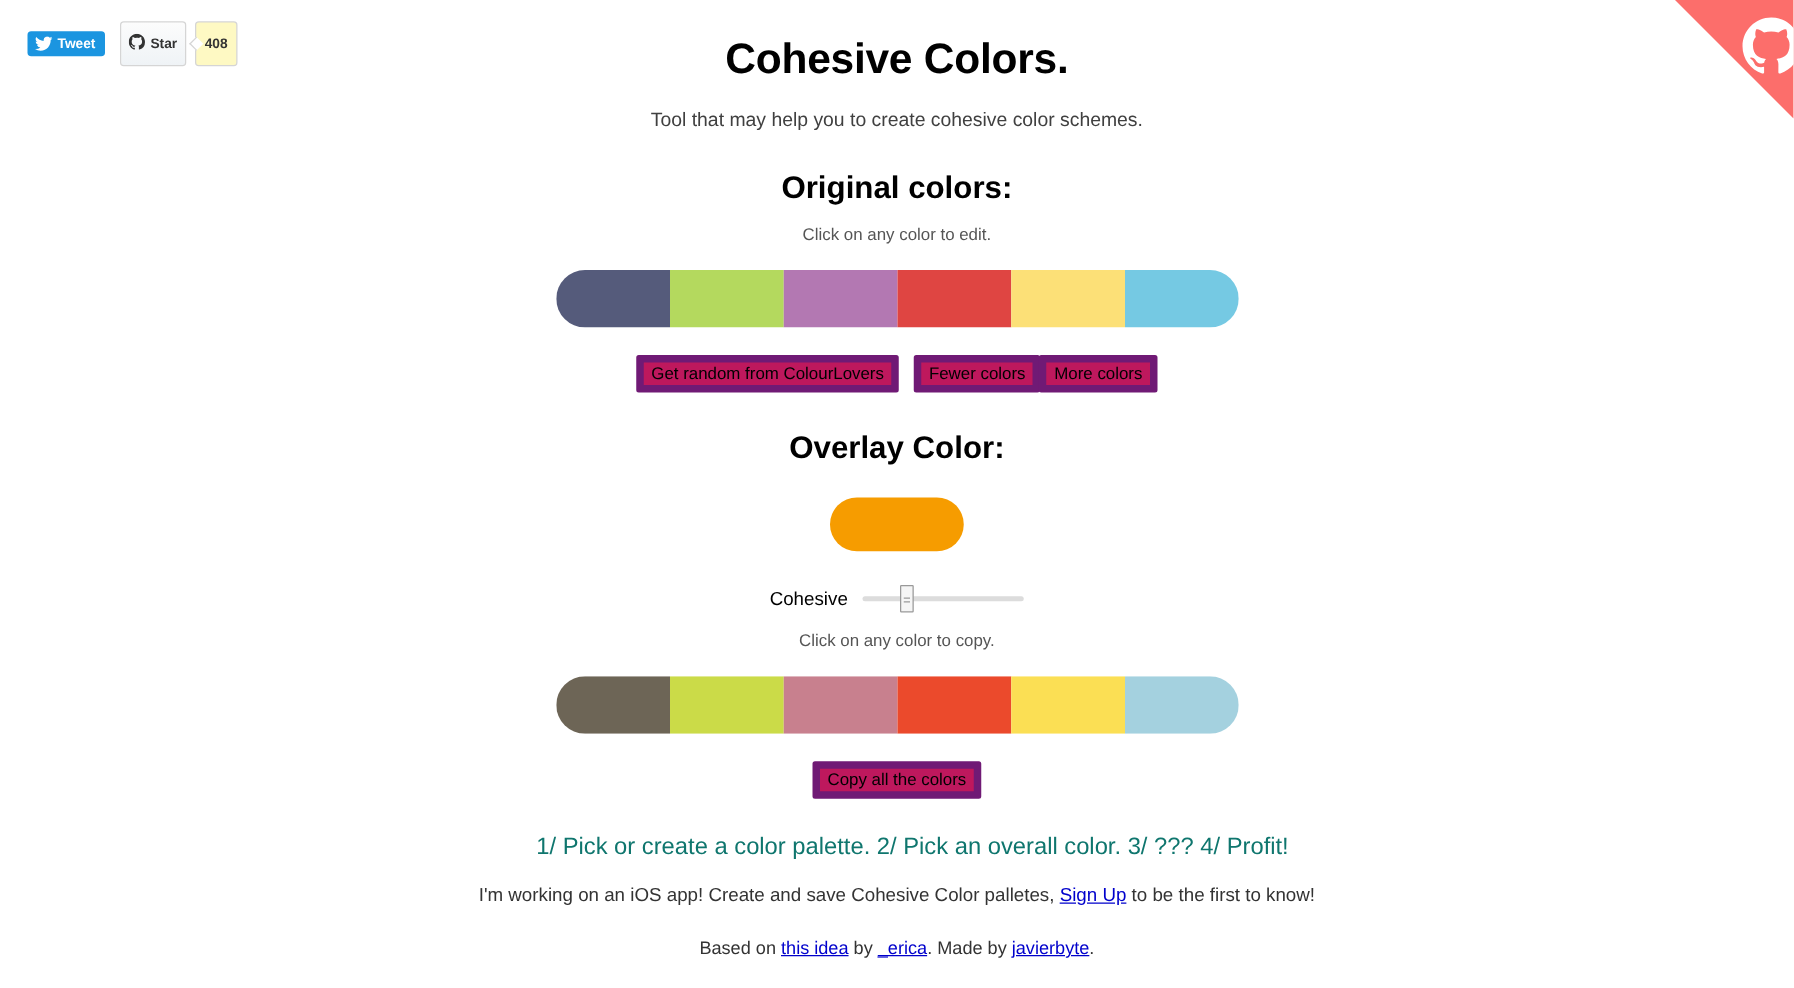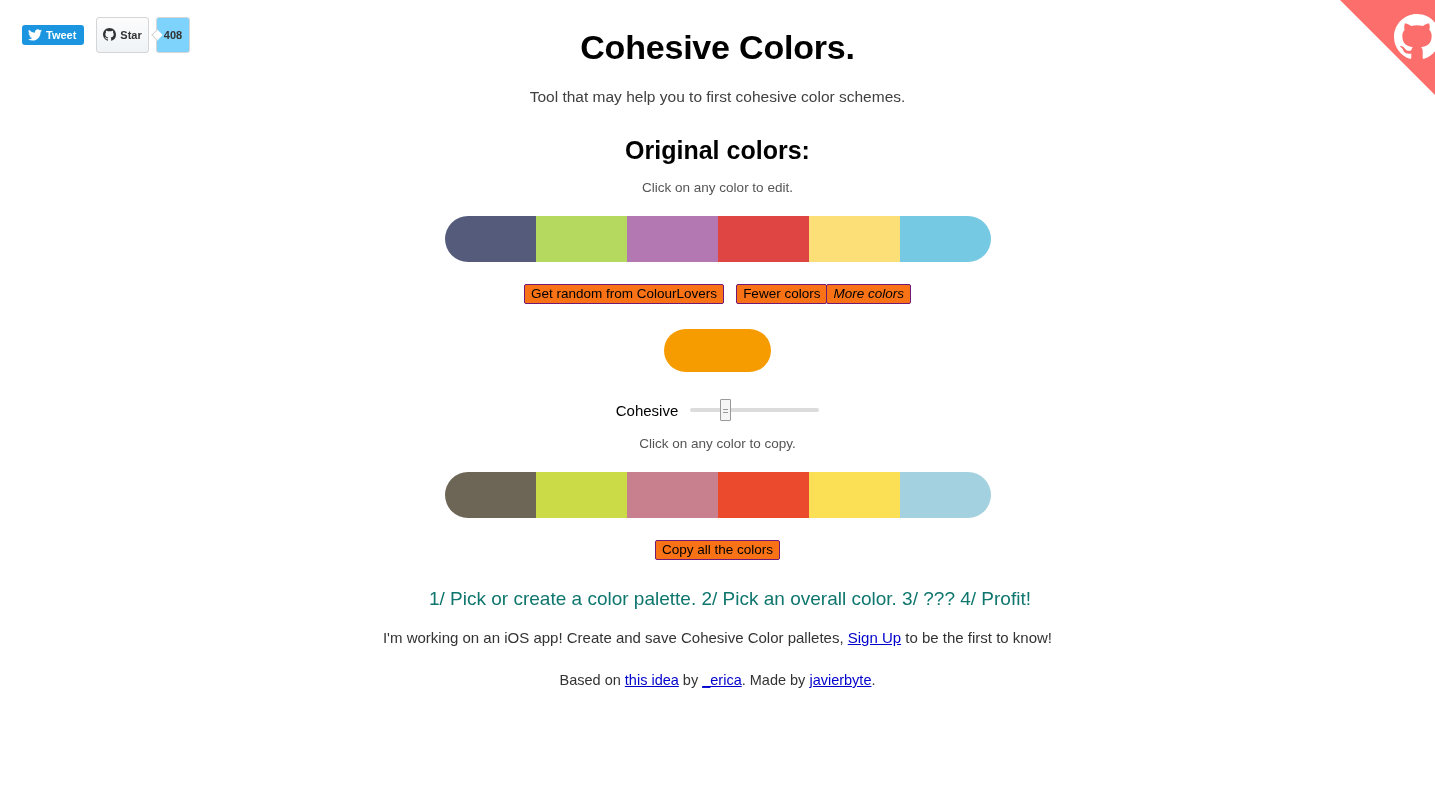--- a/index.html
+++ b/index.html
@@ -54,21 +54,21 @@
     border-radius: 3px;
     color: #333333;
     cursor: pointer;
   }
   .gh-count {
     position: relative;
     display: inline-flex;
     align-items: center;
     padding: 0 7px;
     margin-left: 7px;
-    background: #7dd3fc;
+    background: #fef9c3;
     border: 1px solid #d5d5d5;
     border-radius: 3px;
     color: #333333;
     cursor: pointer;
   }
   .gh-count::before {
     content: "";
     position: absolute;
     left: -4px; top: 50%;
     margin-top: -4px;
@@ -139,28 +139,28 @@
     display: flex;
     justify-content: center;
     align-items: flex-start;
     gap: 4px;
   }
   .native-btn {
     font-family: "Liberation Sans", sans-serif;
     font-size: 13.5px;
     line-height: 15px;
     color: #000000;
-    background: #f97316;
-    border: 1px solid #701a75;
+    background: #be185d;
+    border: 6px solid #701a75;
     border-radius: 2px;
     padding: 1px 6px 2px 6px;
     cursor: pointer;
   }
   .btn-row.tight { gap: 0; }
-  .btn-row.tight .native-btn + .native-btn { margin-left: -1px; font-style: italic; }
+  .btn-row.tight .native-btn + .native-btn { margin-left: -1px; }
   .spacer-4 { width: 4px; }
 
   
   .overlay-swatch {
     margin: 25px auto 0 auto;
     width: 107px;
     height: 43px;
     border-radius: 22px;
     cursor: pointer;
   }
@@ -258,21 +258,21 @@
     <path fill="#fc6e6b" d="M95 0 L95 95 L0 0 Z"></path>
     <g transform="translate(54,14) scale(0.046)">
       <path fill="#ffffff" d="M500 0C223.9 0 0 223.9 0 500c0 221 143.3 408.4 342 474.6 25 4.6 34.2-10.8 34.2-24.1 0-11.9-.4-51.2-.6-92.9-139.1 30.3-168.5-59-168.5-59-22.8-57.8-55.5-73.2-55.5-73.2-45.3-31 3.4-30.4 3.4-30.4 50.2 3.5 76.6 51.5 76.6 51.5 44.6 76.4 116.9 54.3 145.4 41.5 4.5-32.3 17.4-54.3 31.7-66.8-111-12.6-227.8-55.5-227.8-247.2 0-54.6 19.5-99.2 51.5-134.2-5.2-12.6-22.3-63.5 4.8-132.4 0 0 42-13.4 137.5 51.3 39.9-11.1 82.6-16.6 125.1-16.8 42.5.2 85.2 5.7 125.2 16.8 95.4-64.7 137.3-51.3 137.3-51.3 27.2 68.9 10.1 119.8 5 132.4 32 35 51.4 79.6 51.4 134.2 0 192.2-117 234.4-228.4 246.8 18 15.5 34 46 34 92.7 0 67-.6 120.9-.6 137.4 0 13.4 9 29 34.4 24.1C856.8 908.3 1000 720.9 1000 500 1000 223.9 776.1 0 500 0z"></path>
     </g>
   </svg>
 </div>
 
 <div class="page">
 
   <h1 class="title">Cohesive Colors.</h1>
-  <p class="subtitle">Tool that may help you to first cohesive color schemes.</p>
+  <p class="subtitle">Tool that may help you to create cohesive color schemes.</p>
 
   <h2 class="section">Original colors:</h2>
   <p class="hint">Click on any color to edit.</p>
 
   <div class="palette" id="original-palette">
       <div class="swatch" style="background: rgb(85, 91, 123);"></div>
       <div class="swatch" style="background: rgb(180, 217, 94);"></div>
       <div class="swatch" style="background: rgb(179, 120, 178);"></div>
       <div class="swatch" style="background: rgb(223, 69, 66);"></div>
       <div class="swatch" style="background: rgb(252, 224, 119);"></div>
@@ -281,20 +281,21 @@
 
   <div class="btn-row">
     <button class="native-btn">Get random from ColourLovers</button>
     <span class="spacer-4"></span>
     <span class="btn-row tight" style="margin-top:0">
       <button class="native-btn">Fewer colors</button>
       <button class="native-btn">More colors</button>
     </span>
   </div>
 
+  <h2 class="section">Overlay Color:</h2>
 
   <div class="overlay-swatch" id="overlay-swatch" style="background: rgb(246, 156, 0);"></div>
 
   <div class="intensity-row">
     <span class="intensity-label">Cohesive</span>
     <span class="slider-wrap">
       <span class="slider-track"></span>
       <span class="slider-thumb" id="intensity-thumb" style="left: 30px;"></span>
     </span>
   </div>

